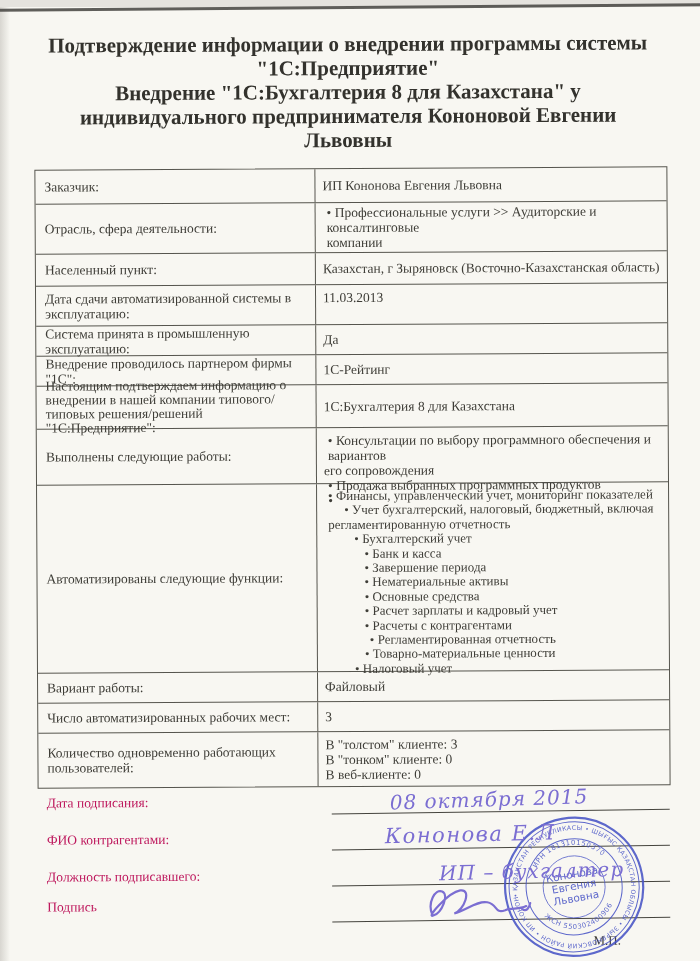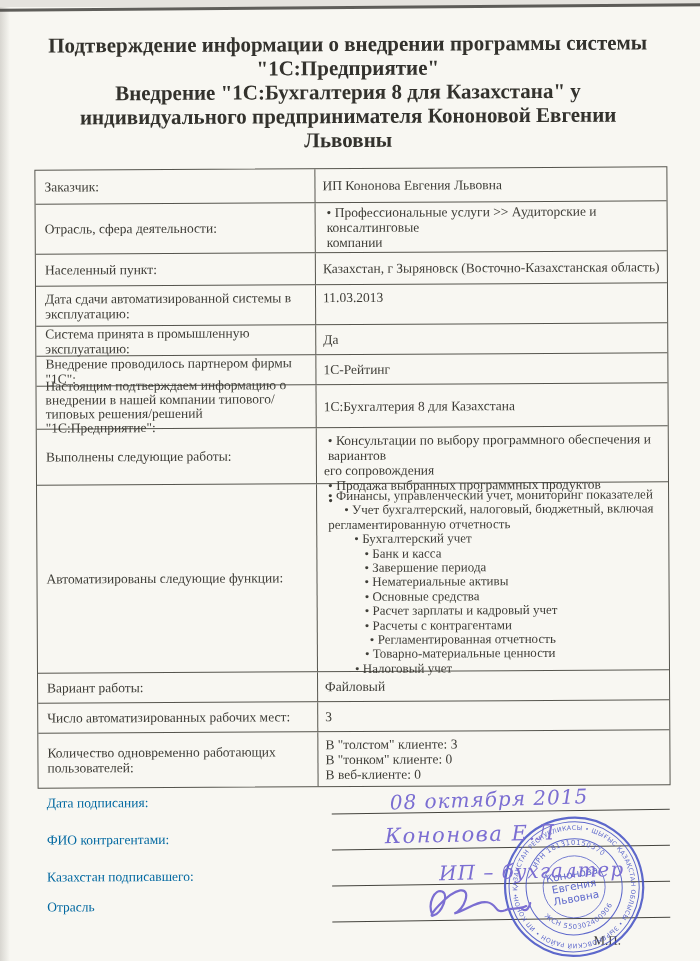--- a/index.html
+++ b/index.html
@@ -30,21 +30,21 @@
   .td { display:flex; flex-direction:column; justify-content:center; }
   .td.label { width:280px; border-right:1px solid #56554e; padding:2px 8px 2px 9px; }
   .td.value { flex:1; padding:2px 6px 2px 7px; }
   .td.vtop { justify-content:flex-start; padding-top:5px; }
   .tight { line-height:14px; }
   .fn { font-size:13px; line-height:14.4px; }
   .ind0 { padding-left:4px; } .ind1 { padding-left:20px; }
   .ind2 { padding-left:30px; } .ind3 { padding-left:40px; }
   .ind4 { padding-left:45px; }
 
-  .sig-label { position:absolute; left:45px; font-size:13.5px; color:#0369a1; }
+  .sig-label { position:absolute; left:45px; font-size:13.5px; color:#be185d; }
   .sig-line { position:absolute; left:330px; width:338px; height:0;
     border-bottom:1.5px solid #45443e; transform:rotate(-0.5deg); z-index:1; }
   .hw { position:absolute; font-family:"DejaVu Serif",serif; font-style:italic;
     color:#7b6ed2; white-space:nowrap; z-index:6; }
   .hw-date { left:388px; top:788px; font-size:20px; letter-spacing:1px; transform:rotate(-1.5deg); }
   .hw-fio  { left:383px; top:823px; font-size:21px; letter-spacing:1.5px; transform:rotate(-1deg); }
   .hw-pos  { left:437px; top:860px; font-size:20px; letter-spacing:1px; transform:rotate(-1deg); }
   .mp { position:absolute; left:591px; top:916px; font-size:13px; color:#413f39; z-index:2;margin-top:18px; }
   .stamp { position:absolute; left:497px; top:813px; z-index:5; opacity:.87;
     transform:rotate(-10deg); }
@@ -153,22 +153,22 @@
           <div>В "толстом" клиенте: 3</div>
           <div>В "тонком" клиенте: 0</div>
           <div>В веб-клиенте: 0</div>
         </div>
       </div>
 
     </div>
 
     <div class="sig-label" style="top:794px">Дата подписания:</div>
     <div class="sig-label" style="top:831px">ФИО контрагентами:</div>
-    <div class="sig-label" style="top:868px">Казахстан подписавшего:</div>
-    <div class="sig-label" style="top:898px">Отрасль</div>
+    <div class="sig-label" style="top:868px">Должность подписавшего:</div>
+    <div class="sig-label" style="top:898px">Подпись</div>
 
     <div class="sig-line" style="top:812px"></div>
     <div class="sig-line" style="top:848px"></div>
     <div class="sig-line" style="top:884px"></div>
     <div class="sig-line" style="top:920px"></div>
 
     <div class="hw hw-date">08 октября 2015</div>
     <div class="hw hw-fio">Кононова Е.Л</div>
     <div class="hw hw-pos">ИП – бухгалтер</div>
 

